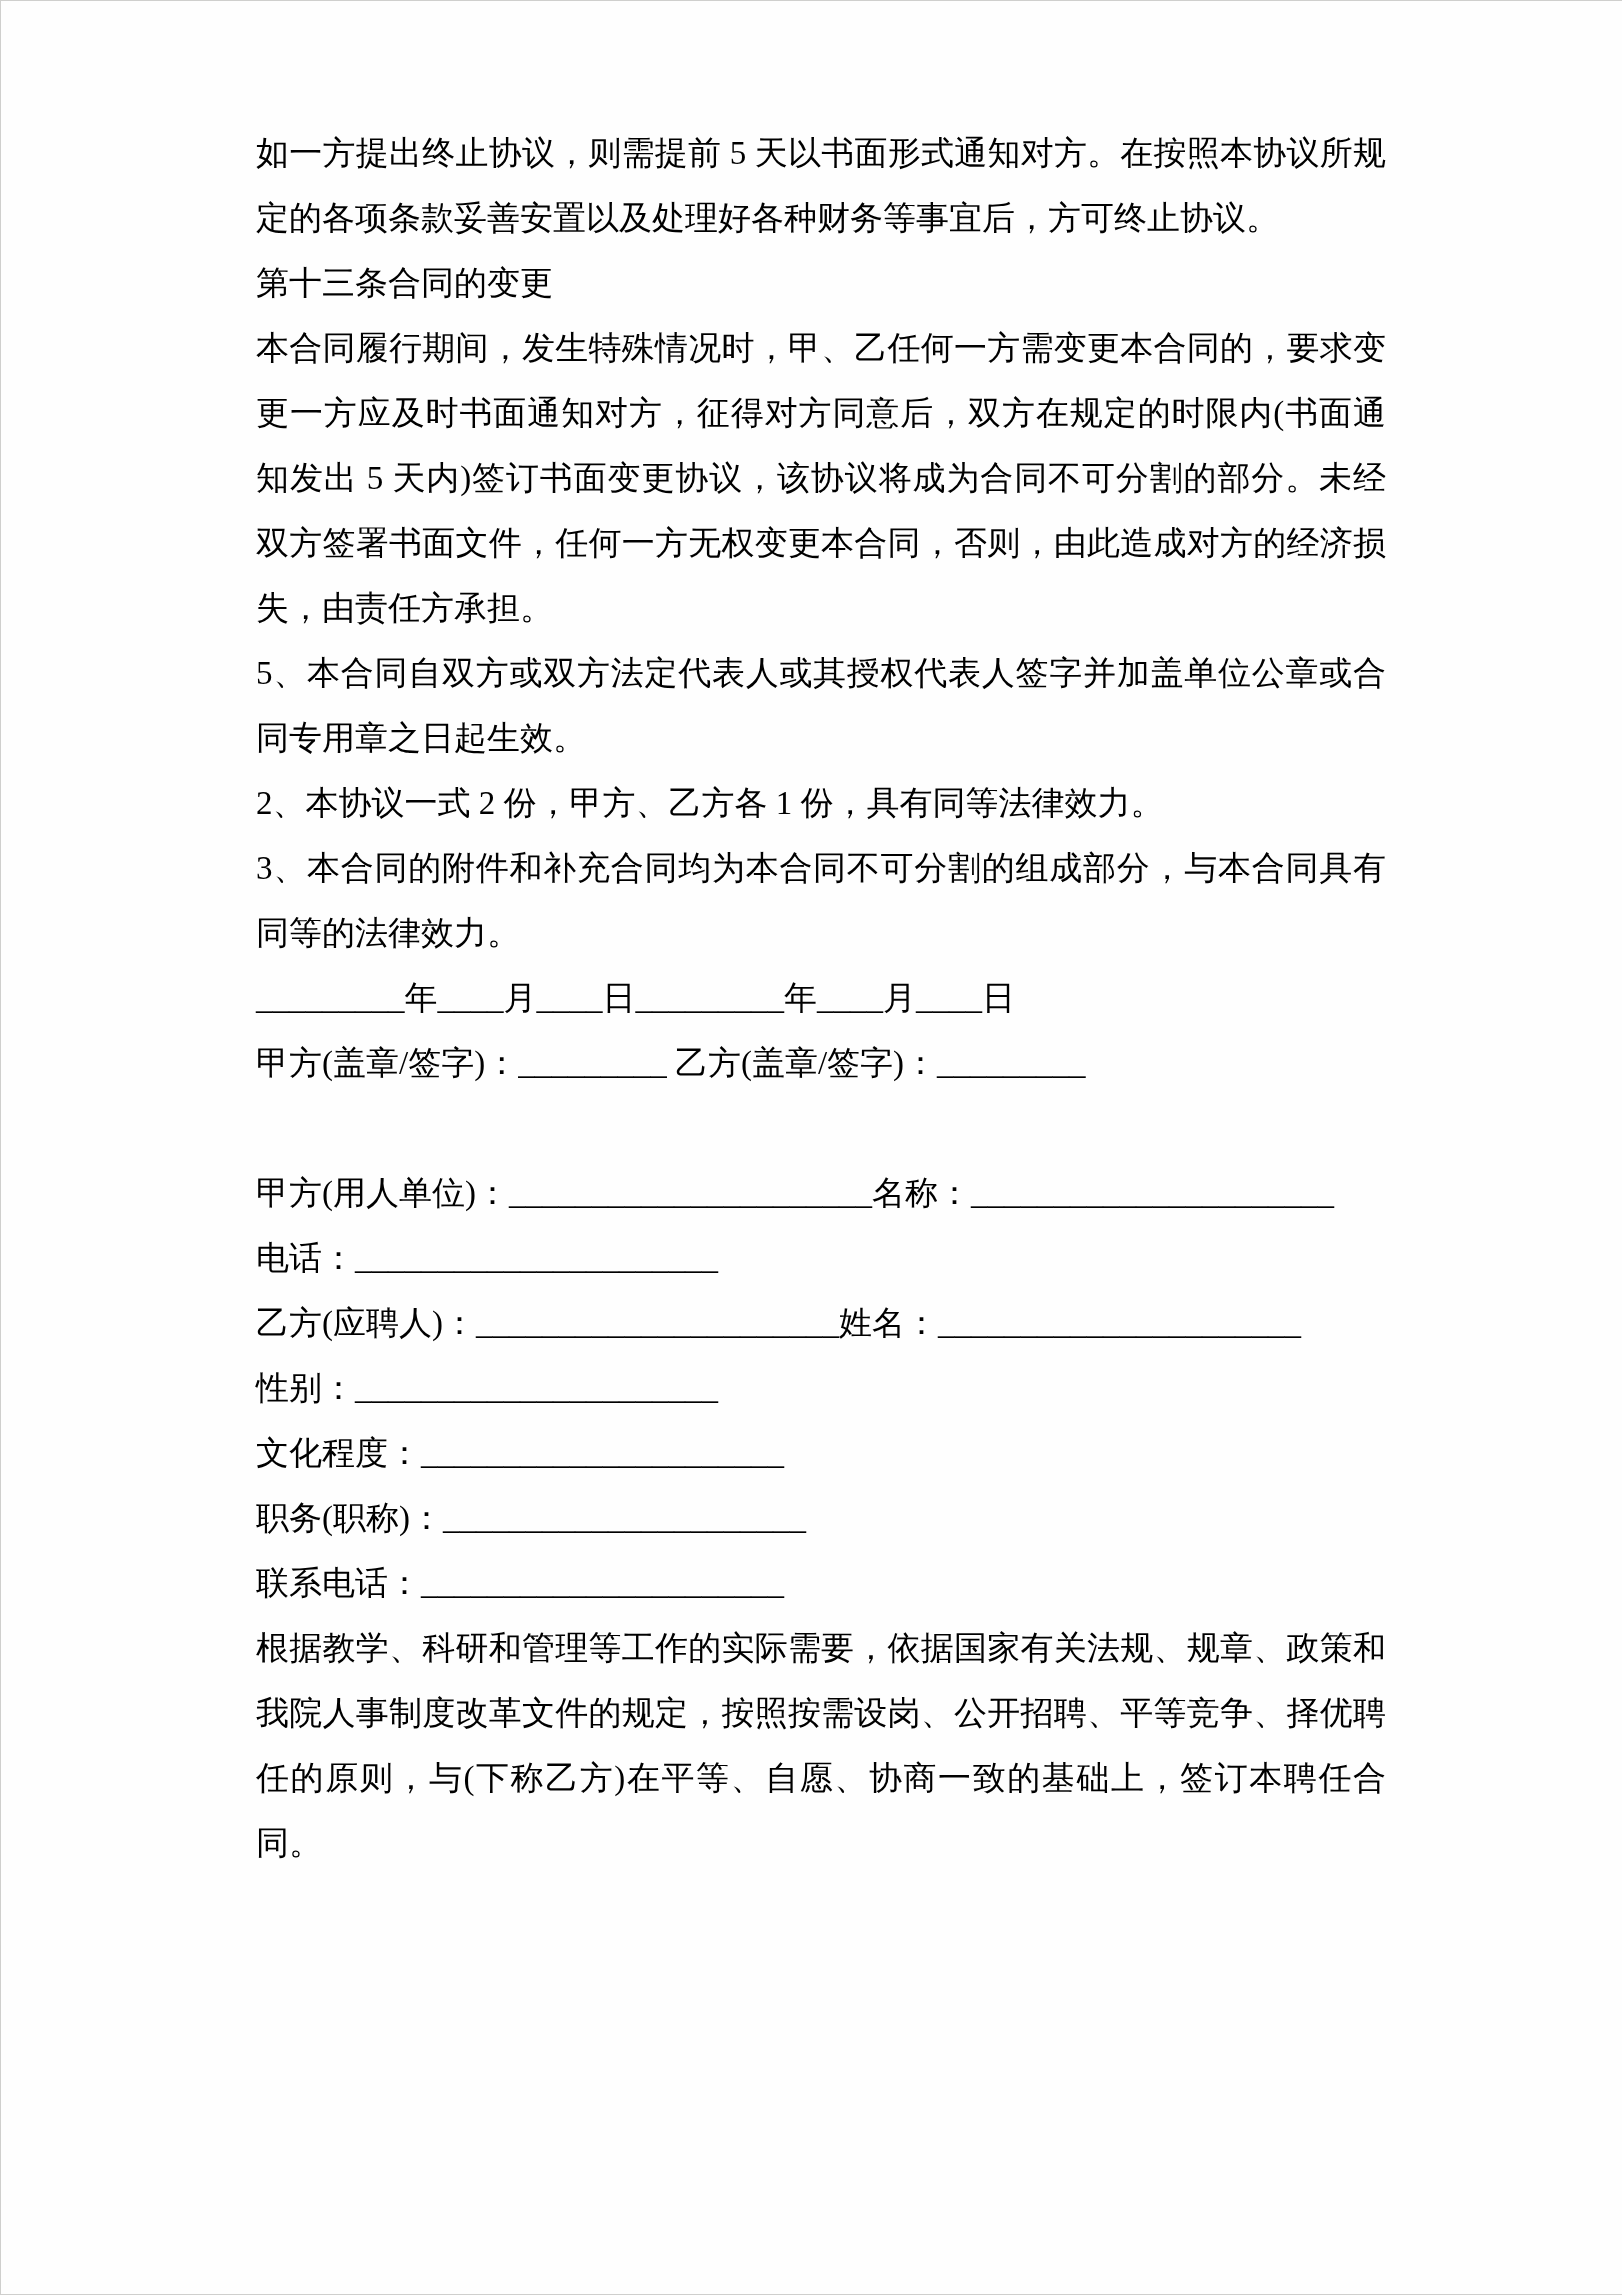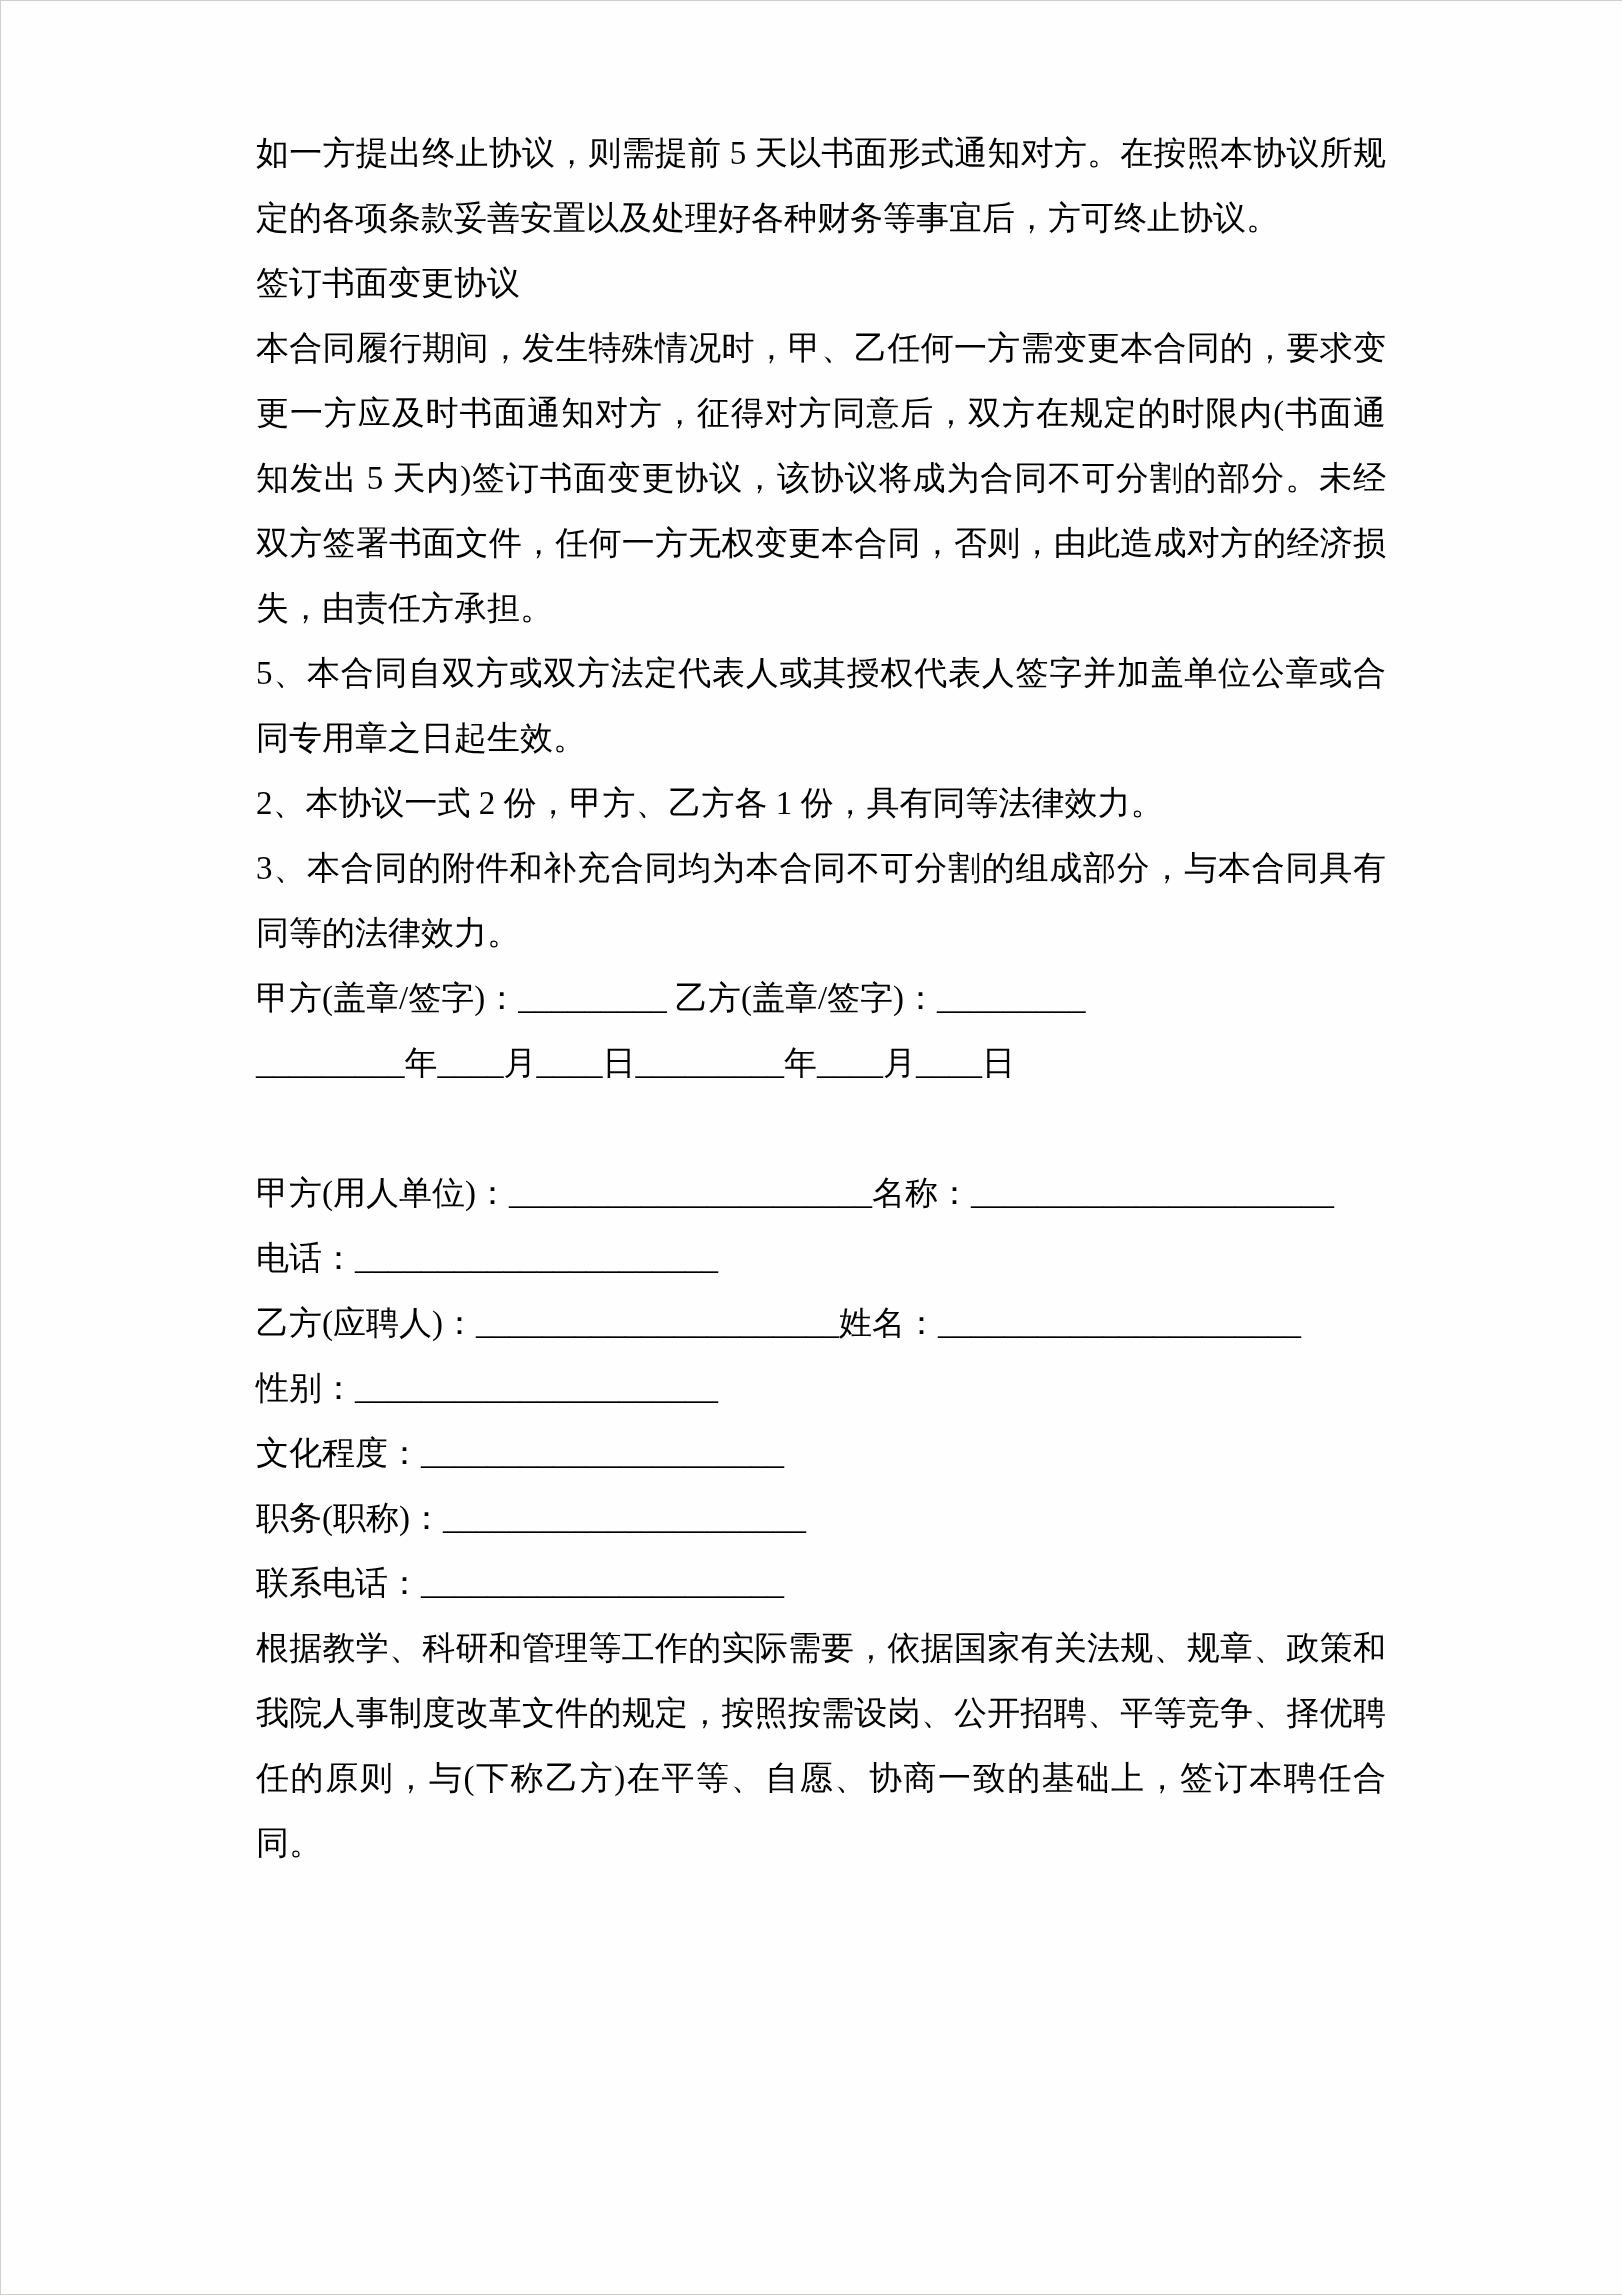--- a/index.html
+++ b/index.html
@@ -39,27 +39,27 @@
     word-break: break-word;
     white-space: pre-wrap;
   }
 </style>
 </head>
 <body>
 
 <div class="page">
   <div class="content">
     <p>如一方提出终止协议，则需提前 5 天以书面形式通知对方。在按照本协议所规定的各项条款妥善安置以及处理好各种财务等事宜后，方可终止协议。</p>
-    <p>签订书面变更协议</p>
+    <p>第十三条合同的变更</p>
     <p>本合同履行期间，发生特殊情况时，甲、乙任何一方需变更本合同的，要求变更一方应及时书面通知对方，征得对方同意后，双方在规定的时限内(书面通知发出 5 天内)签订书面变更协议，该协议将成为合同不可分割的部分。未经双方签署书面文件，任何一方无权变更本合同，否则，由此造成对方的经济损失，由责任方承担。</p>
     <p>5、本合同自双方或双方法定代表人或其授权代表人签字并加盖单位公章或合同专用章之日起生效。</p>
     <p>2、本协议一式 2 份，甲方、乙方各 1 份，具有同等法律效力。</p>
     <p>3、本合同的附件和补充合同均为本合同不可分割的组成部分，与本合同具有同等的法律效力。</p>
+    <p>_________年____月____日_________年____月____日</p>
     <p>甲方(盖章/签字)：_________ 乙方(盖章/签字)：_________</p>
-    <p>_________年____月____日_________年____月____日</p>
     <p></p>
     <p>甲方(用人单位)：______________________名称：______________________</p>
     <p>电话：______________________</p>
     <p>乙方(应聘人)：______________________姓名：______________________</p>
     <p>性别：______________________</p>
     <p>文化程度：______________________</p>
     <p>职务(职称)：______________________</p>
     <p>联系电话：______________________</p>
     <p>根据教学、科研和管理等工作的实际需要，依据国家有关法规、规章、政策和我院人事制度改革文件的规定，按照按需设岗、公开招聘、平等竞争、择优聘任的原则，与(下称乙方)在平等、自愿、协商一致的基础上，签订本聘任合同。</p>
   </div>

